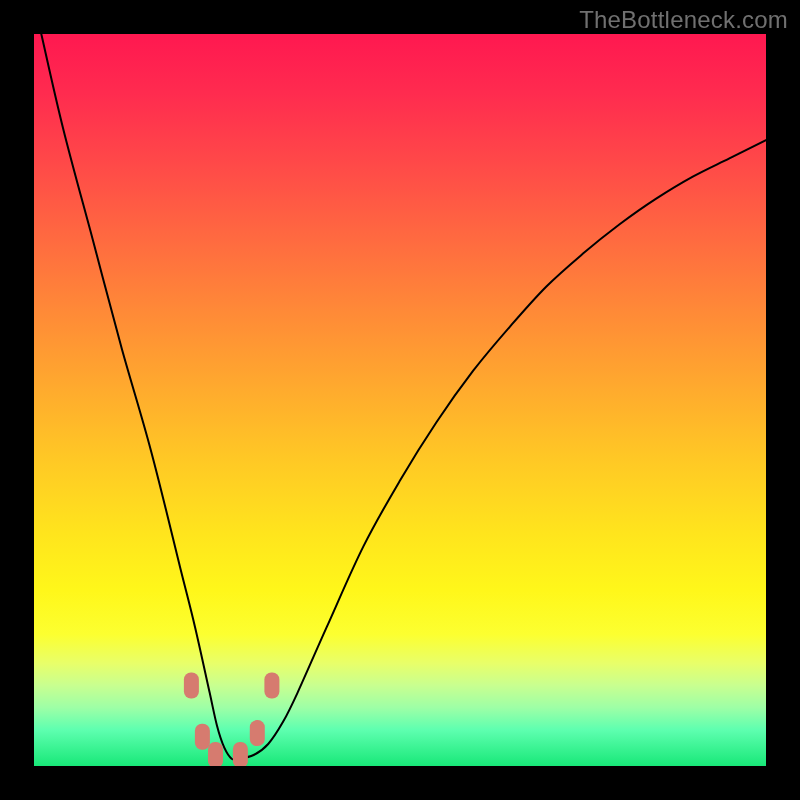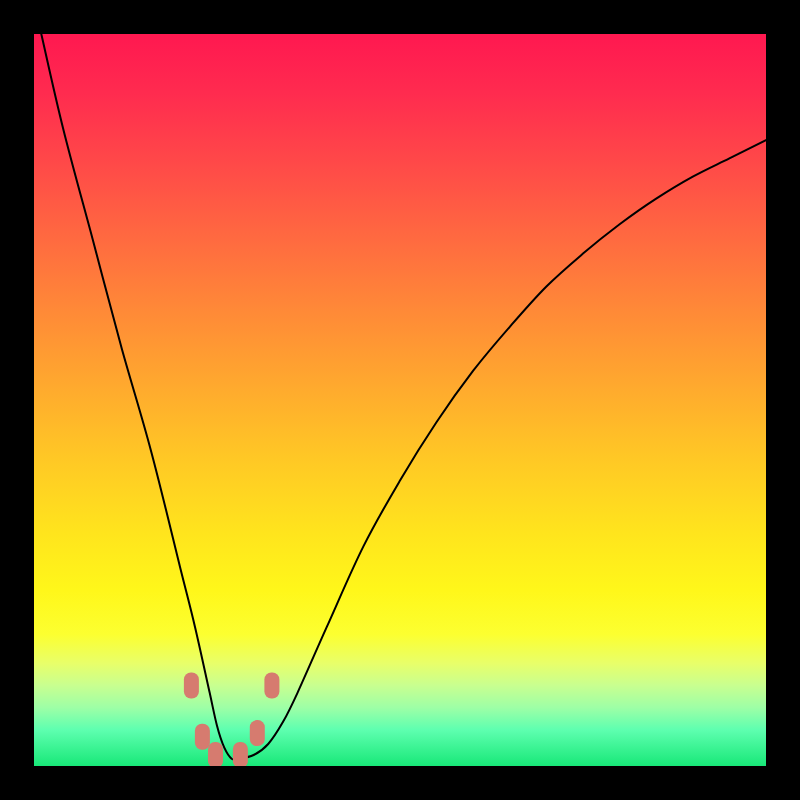--- a/index.html
+++ b/index.html
@@ -91,13 +91,14 @@
       <g id="marker-group">
           <rect x="149.9" y="638.5" width="15" height="26" rx="7" ry="7" class="marker"></rect>
           <rect x="160.9" y="689.7" width="15" height="26" rx="7" ry="7" class="marker"></rect>
           <rect x="174.0" y="708.0" width="15" height="26" rx="7" ry="7" class="marker"></rect>
           <rect x="198.9" y="708.0" width="15" height="26" rx="7" ry="7" class="marker"></rect>
           <rect x="215.8" y="686.1" width="15" height="26" rx="7" ry="7" class="marker"></rect>
           <rect x="230.4" y="638.5" width="15" height="26" rx="7" ry="7" class="marker"></rect>
         </g>
     </svg>
   </div>
+  <div class="watermark">TheBottleneck.com</div>
 </div>
 
 </body></html>

